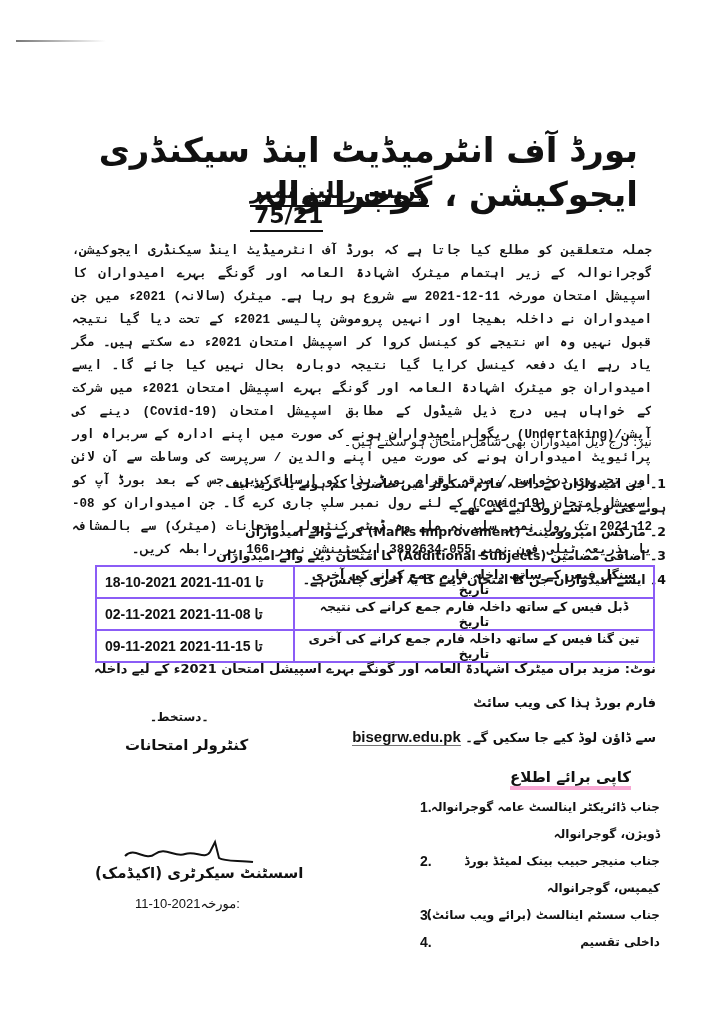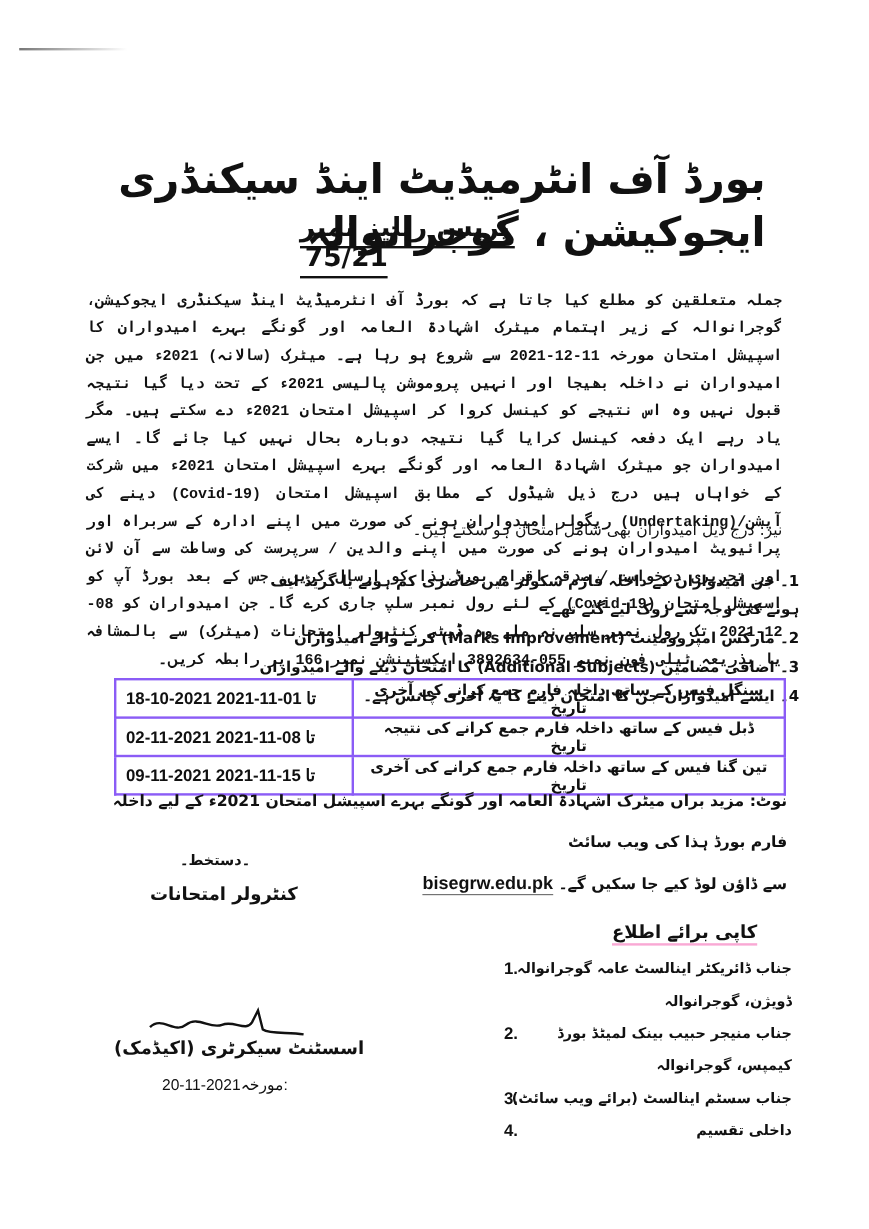--- a/index.html
+++ b/index.html
@@ -33,21 +33,21 @@
     }
     .fee-table td { border:2px solid #8b5cf6; height:21px; padding:0 8px;margin-left:37px; }
     .fee-table td.date { width:180px; text-align:left; direction:ltr; font-family:"Liberation Sans", sans-serif; font-size:14px; }
     .fee-table td.label { text-align:center; direction:rtl; }
     .footnote {
       position:absolute; left:86px; width:570px; top:652px; font-size:13px; line-height:34px; font-weight:bold;
     }
     .footnote .website { border-bottom:1px solid #737373; font-family:"Liberation Sans", sans-serif; font-size:15px; }
     .sign-label { position:absolute; left:150px; top:710px; font-size:12px; font-weight:bold; }
     .controller { position:absolute; left:125px; top:736px; font-size:15px; font-weight:bold; }
-    .copy-heading { position:absolute; left:510px; top:768px; font-size:15px; font-weight:bold; border-bottom:2px solid #f9a8d4; }
+    .copy-heading { position:absolute; left:510px; top:768px; font-size:15px; font-weight:bold; border-bottom:4px solid #f9a8d4; }
     .copy-list { position:absolute; left:420px; width:240px; top:794px; margin:0; padding:0; list-style:none; font-size:12px; line-height:27px; font-weight:bold; }
     .copy-list li { display:flex; direction:rtl; }
     .copy-list .num { position:absolute; left:0; direction:ltr; font-family:"Liberation Sans", sans-serif; font-size:14px; }
     .signature { position:absolute; left:115px; top:838px; width:140px; height:30px; }
     .asst-sec { position:absolute; left:95px; top:864px; font-size:15px; font-weight:bold; }
     .dated { position:absolute; left:135px; top:896px; font-size:13px; font-family:"Liberation Sans", sans-serif; }
   </style>
 </head>
 <body>
 
@@ -113,15 +113,15 @@
         <span class="num">4.</span>
         <span>داخلی تقسیم</span>
       </li>
   </ul>
 
   <svg class="signature" viewBox="0 0 140 30">
     <path d="M10 18 C20 8, 30 24, 40 16 S60 20, 70 16 S90 22, 95 14 L100 4 L104 20 C110 24, 125 22, 138 24" stroke="#111" stroke-width="2" fill="none"></path>
   </svg>
   <div class="asst-sec rtl">اسسٹنٹ سیکرٹری (اکیڈمک)</div>
   <div class="dated">
-    <span>20-11-2021</span><span>مورخہ:</span>
+    <span>11-10-2021</span><span>مورخہ:</span>
   </div>
 </div>
 
 </body></html>

